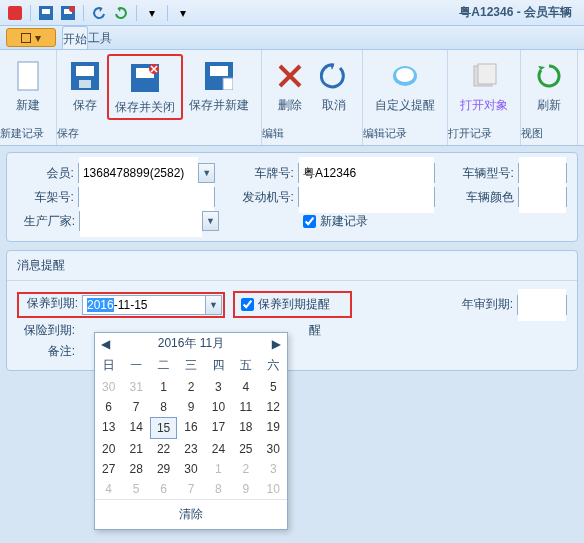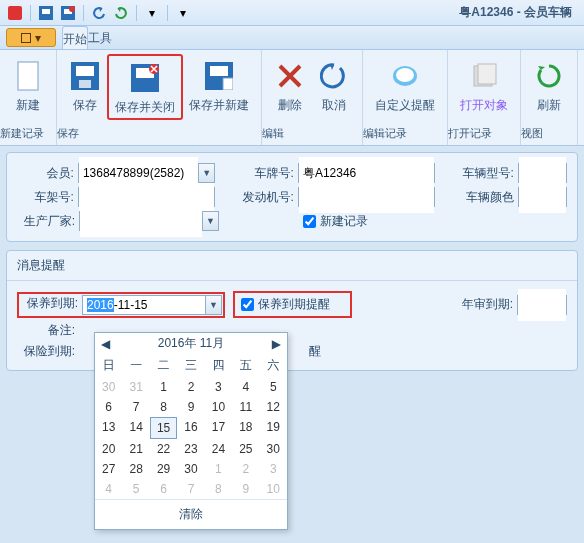--- a/index.html
+++ b/index.html
@@ -285,26 +285,26 @@
               <input type="checkbox" checked="" style="">
               <span>保养到期提醒</span>
             </label>
         </span>
         <div class="lbl w70" style="margin-left:auto">年审到期:</div>
         <div class="txt" style="width:50px">
             <input class="combo-input" style="">
           </div>
       </div>
       <div class="row">
-        <div class="lbl">备注:</div>
-      </div>
-      <div class="row">
         <div class="lbl">保险到期:</div>
         <div style="width:230px"></div>
         <span style="color:#2a4a6a">醒</span>
+      </div>
+      <div class="row">
+        <div class="lbl">备注:</div>
       </div>
     </div>
   </div>
 </div>
 
 <div class="calendar">
   <div class="cal-nav">
     <span>◀</span>
     <span>2016年 11月</span>
     <span>▶</span>

